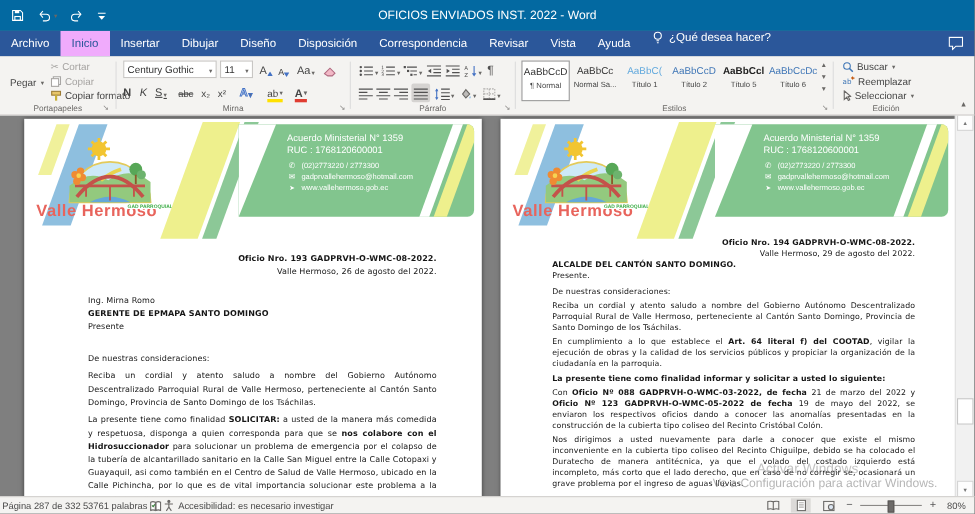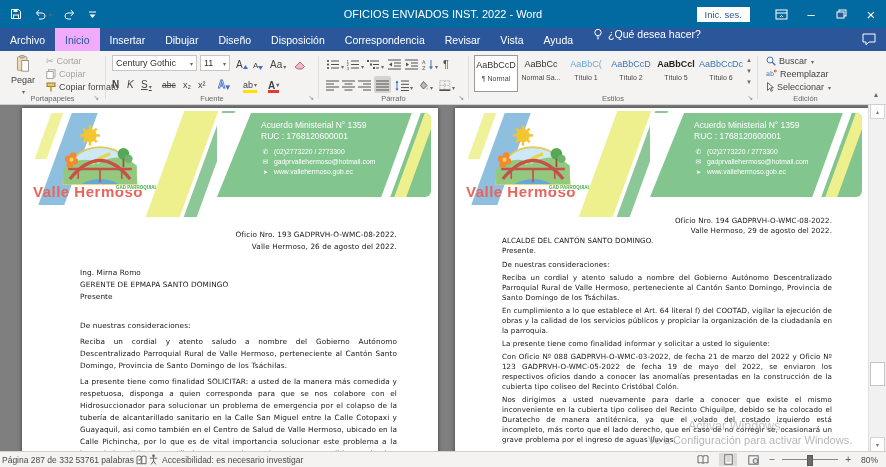--- a/index.html
+++ b/index.html
@@ -82,21 +82,21 @@
   .contact .small{font-size:6.8px;line-height:10px;display:flex;align-items:center;gap:4px}
   .contact .gap{height:5px}
   .cicon{font-size:7px;width:9px;display:inline-block;text-align:center}
   .ic-phone::after{content:"\2706"}
   .ic-mail::after{content:"\2709"}
   .ic-web::after{content:"\27A4";font-size:6px}
 
   
   .letter{font-family:"DejaVu Sans",sans-serif;color:#161616;text-align:justify}
   .letter .r{text-align:right}
-  .b{font-weight:normal}
+  .b{font-weight:bold}
   .letter1{margin:24px 41px 0 58px;font-size:7.3px;line-height:12px;letter-spacing:.1px}
   .letter1 .addr{margin-top:14px}
   .letter1 .salut{margin-top:17px}
   .letter1 p{margin:4px 0 0}
   .letter2{margin:11px 37px 0 47px;font-size:7.1px;line-height:10px;letter-spacing:.1px}
   .letter2 .salut{margin-top:4px}
   .letter2 p{margin:3px 0 0}
 
   
   .wm1{position:absolute;left:688px;top:315px;font-size:12.5px;color:rgba(120,120,120,.45);white-space:nowrap;z-index:12}
@@ -150,38 +150,20 @@
         </svg>
     </span>
     <span class="btn">
       <svg width="9" height="9" viewBox="0 0 9 9">
           <line x1="1" y1="2" x2="8" y2="2" stroke="#fff"></line>
           <path d="M1.5 4.5h6L4.5 8z" fill="#fff"></path>
         </svg>
     </span>
   </div>
   <div class="title-center">OFICIOS ENVIADOS INST. 2022  -  Word</div>
-  <div class="win-right">
-    <span class="signin">Inic. ses.</span>
-    <span class="win-btn">
-      <svg width="13" height="11" viewBox="0 0 13 11">
-          <rect x="1" y="1" width="11" height="9" fill="none" stroke="#fff"></rect>
-          <line x1="1" y1="4" x2="12" y2="4" stroke="#fff"></line>
-          <path d="M5 8l1.5-1.5L8 8" fill="none" stroke="#fff"></path>
-        </svg>
-    </span>
-    <span class="win-btn glyph-min"></span>
-    <span class="win-btn">
-      <svg width="11" height="10" viewBox="0 0 11 10">
-          <rect x="3" y="1" width="7" height="6" fill="none" stroke="#fff"></rect>
-          <rect x="1" y="3" width="7" height="6" fill="#2b579a" stroke="#fff"></rect>
-        </svg>
-    </span>
-    <span class="win-btn glyph-close"></span>
-  </div>
 </div>
 
 <div class="tabrow">
   <span class="tab">Archivo</span>
   <span class="tab active">Inicio</span>
   <span class="tab">Insertar</span>
   <span class="tab">Dibujar</span>
   <span class="tab">Diseño</span>
   <span class="tab">Disposición</span>
   <span class="tab">Correspondencia</span>
@@ -203,21 +185,21 @@
       <svg width="14" height="13" viewBox="0 0 14 13">
           <path d="M1 1h12v8H7l-3 3v-3H1z" fill="none" stroke="#fff"></path>
         </svg>
     </span>
   </span>
 </div>
 
 <div class="ribbon">
 
   <div class="grp" style="left:0;width:105px">
-    <div class="cmd dd" style="left:8px;top:4px;flex-direction:column;width:30px;height:40px;justify-content:center">
+    <div class="cmd dd" style="left:8px;top:4px;width:30px;height:40px;justify-content:center">
       <svg width="16" height="20" viewBox="0 0 16 20">
           <rect x="1.5" y="2" width="11" height="16" rx="1" fill="#f0d9b5" stroke="#b28a4e"></rect>
           <rect x="4.5" y="0.7" width="5" height="2.6" rx="0.8" fill="#d6d3ce" stroke="#8a8884"></rect>
           <rect x="6.5" y="6.5" width="8" height="12.5" fill="#fff" stroke="#8a8884"></rect>
         </svg>
       <span>Pegar</span>
     </div>
     <div class="cmd dis" style="left:46px;top:5px">
       <span class="ic-scissors" style="font-size:9px"></span>
       <span>Cortar</span>
@@ -280,21 +262,21 @@
     <span class="fmt gsup" style="left:92px;top:26px">x²</span>
     <span class="fmt gfx dd" style="left:112px;top:26px">
         <span>A</span>
       </span>
     <span class="fmt ghl dd" style="left:137px;top:26px">
         <span>ab</span>
       </span>
     <span class="fmt gfc dd" style="left:162px;top:26px">
         <span>A</span>
       </span>
-    <div class="grp-label">Fuente</div>
+    <div class="grp-label">Mirna</div>
     <span class="launcher" style="right:4px"></span>
   </div>
   <div class="vsep" style="left:318px"></div>
 
   <div class="grp" style="left:319px;width:149px">
     <span class="fmt dd" style="left:7px;top:6px">
       <svg width="14" height="11" viewBox="0 0 14 11">
           <g stroke="#515050">
             <line x1="5" y1="2" x2="13" y2="2"></line>
             <line x1="5" y1="5.5" x2="13" y2="5.5"></line>

